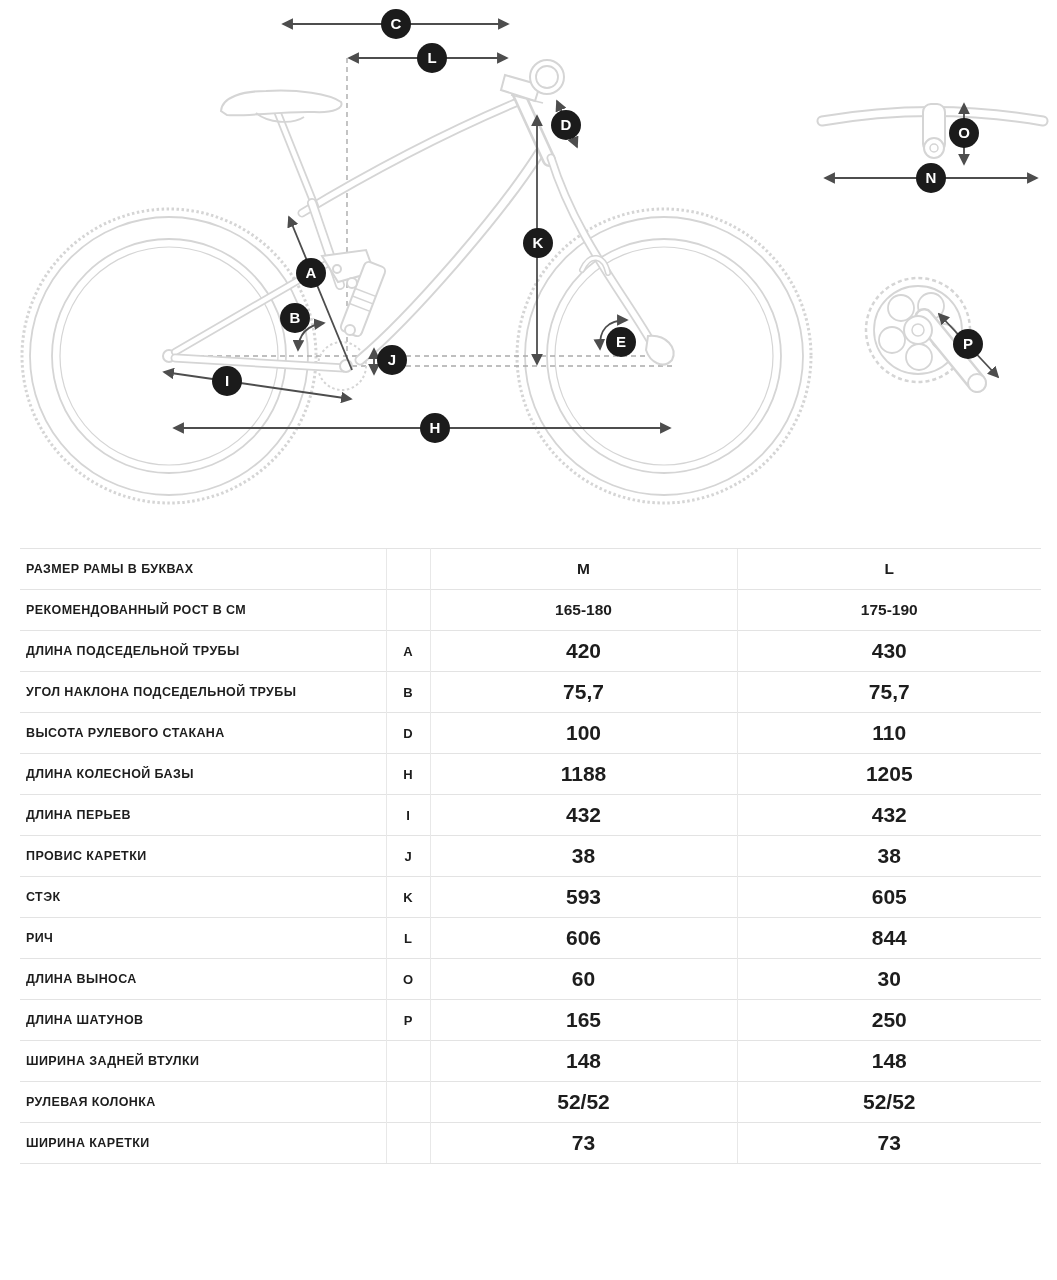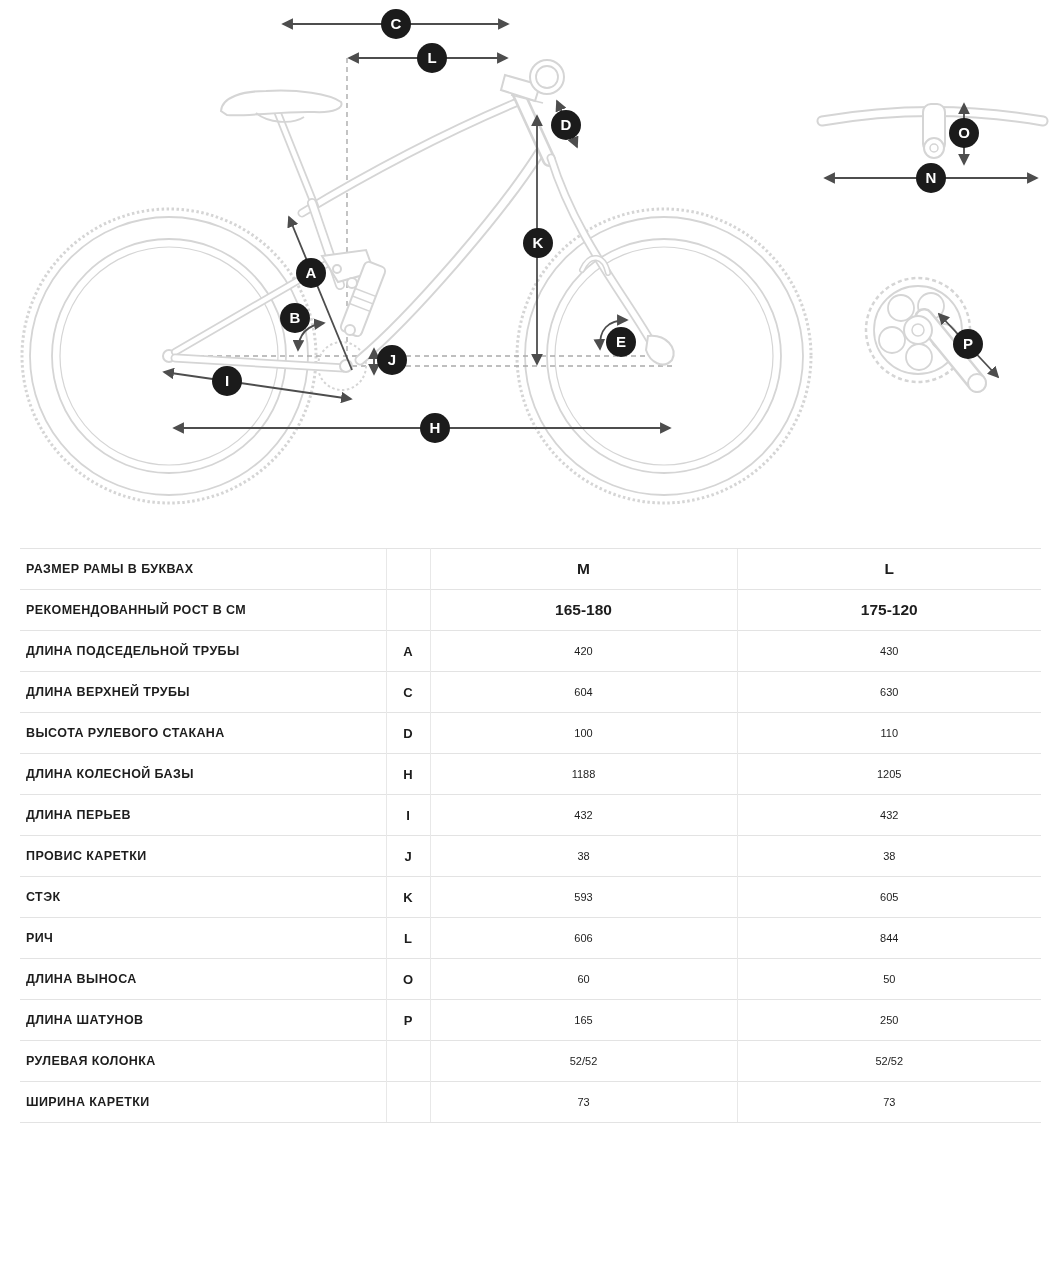--- a/index.html
+++ b/index.html
@@ -17,21 +17,21 @@
   .arr{stroke:#4d4d4d;stroke-width:1.8;fill:none;}
   .badge-circle{fill:#1b1b1b;}
 
   .spec-table{margin:8px 16px 0 20px;width:1021px;border-collapse:collapse;table-layout:fixed;}
   .spec-table td{height:38px;vertical-align:middle;border-top:1px solid #e3e3e3;}
   .spec-table tr:last-child td{border-bottom:1px solid #e3e3e3;}
   td.lbl{font-size:12.5px;font-weight:bold;letter-spacing:.4px;padding-left:6px;
          text-transform:uppercase;white-space:nowrap;overflow:hidden;}
   td.ltr{font-size:13px;font-weight:bold;text-align:center;
          border-left:1px solid #e8e8e8;border-right:1px solid #e8e8e8;}
-  td.val{font-size:11px;text-align:center;font-weight:normal;}
+  td.val{font-size:21px;text-align:center;font-weight:bold;}
   td.val-l{border-left:1px solid #e8e8e8;}
   tr.hdr td.val{font-weight:bold;font-size:15.5px;}
 </style>
 </head>
 <body>
 
 <div class="diagram-wrap">
 <svg width="1057" height="540" viewBox="0 0 1057 540" xmlns="http://www.w3.org/2000/svg">
   <defs>
     <marker id="ah" viewBox="0 0 10 10" refX="8.5" refY="5" markerWidth="6.5" markerHeight="6.5" orient="auto-start-reverse">
@@ -207,33 +207,33 @@
     <tr class="hdr">
       <td class="lbl">РАЗМЕР РАМЫ В БУКВАХ</td>
       <td class="ltr"></td>
       <td class="val">M</td>
       <td class="val val-l">L</td>
     </tr>
     <tr class="hdr">
       <td class="lbl">РЕКОМЕНДОВАННЫЙ РОСТ В СМ</td>
       <td class="ltr"></td>
       <td class="val">165-180</td>
-      <td class="val val-l">175-120</td>
+      <td class="val val-l">175-190</td>
     </tr>
     <tr>
       <td class="lbl">ДЛИНА ПОДСЕДЕЛЬНОЙ ТРУБЫ</td>
       <td class="ltr">A</td>
       <td class="val">420</td>
       <td class="val val-l">430</td>
     </tr>
     <tr>
-      <td class="lbl">ДЛИНА ВЕРХНЕЙ ТРУБЫ</td>
-      <td class="ltr">C</td>
-      <td class="val">604</td>
-      <td class="val val-l">630</td>
+      <td class="lbl">УГОЛ НАКЛОНА ПОДСЕДЕЛЬНОЙ ТРУБЫ</td>
+      <td class="ltr">B</td>
+      <td class="val">75,7</td>
+      <td class="val val-l">75,7</td>
     </tr>
     <tr>
       <td class="lbl">ВЫСОТА РУЛЕВОГО СТАКАНА</td>
       <td class="ltr">D</td>
       <td class="val">100</td>
       <td class="val val-l">110</td>
     </tr>
     <tr>
       <td class="lbl">ДЛИНА КОЛЕСНОЙ БАЗЫ</td>
       <td class="ltr">H</td>
@@ -261,29 +261,35 @@
     <tr>
       <td class="lbl">РИЧ</td>
       <td class="ltr">L</td>
       <td class="val">606</td>
       <td class="val val-l">844</td>
     </tr>
     <tr>
       <td class="lbl">ДЛИНА ВЫНОСА</td>
       <td class="ltr">O</td>
       <td class="val">60</td>
-      <td class="val val-l">50</td>
+      <td class="val val-l">30</td>
     </tr>
     <tr>
       <td class="lbl">ДЛИНА ШАТУНОВ</td>
       <td class="ltr">P</td>
       <td class="val">165</td>
       <td class="val val-l">250</td>
     </tr>
     <tr>
+      <td class="lbl">ШИРИНА ЗАДНЕЙ ВТУЛКИ</td>
+      <td class="ltr"></td>
+      <td class="val">148</td>
+      <td class="val val-l">148</td>
+    </tr>
+    <tr>
       <td class="lbl">РУЛЕВАЯ КОЛОНКА</td>
       <td class="ltr"></td>
       <td class="val">52/52</td>
       <td class="val val-l">52/52</td>
     </tr>
     <tr>
       <td class="lbl">ШИРИНА КАРЕТКИ</td>
       <td class="ltr"></td>
       <td class="val">73</td>
       <td class="val val-l">73</td>

